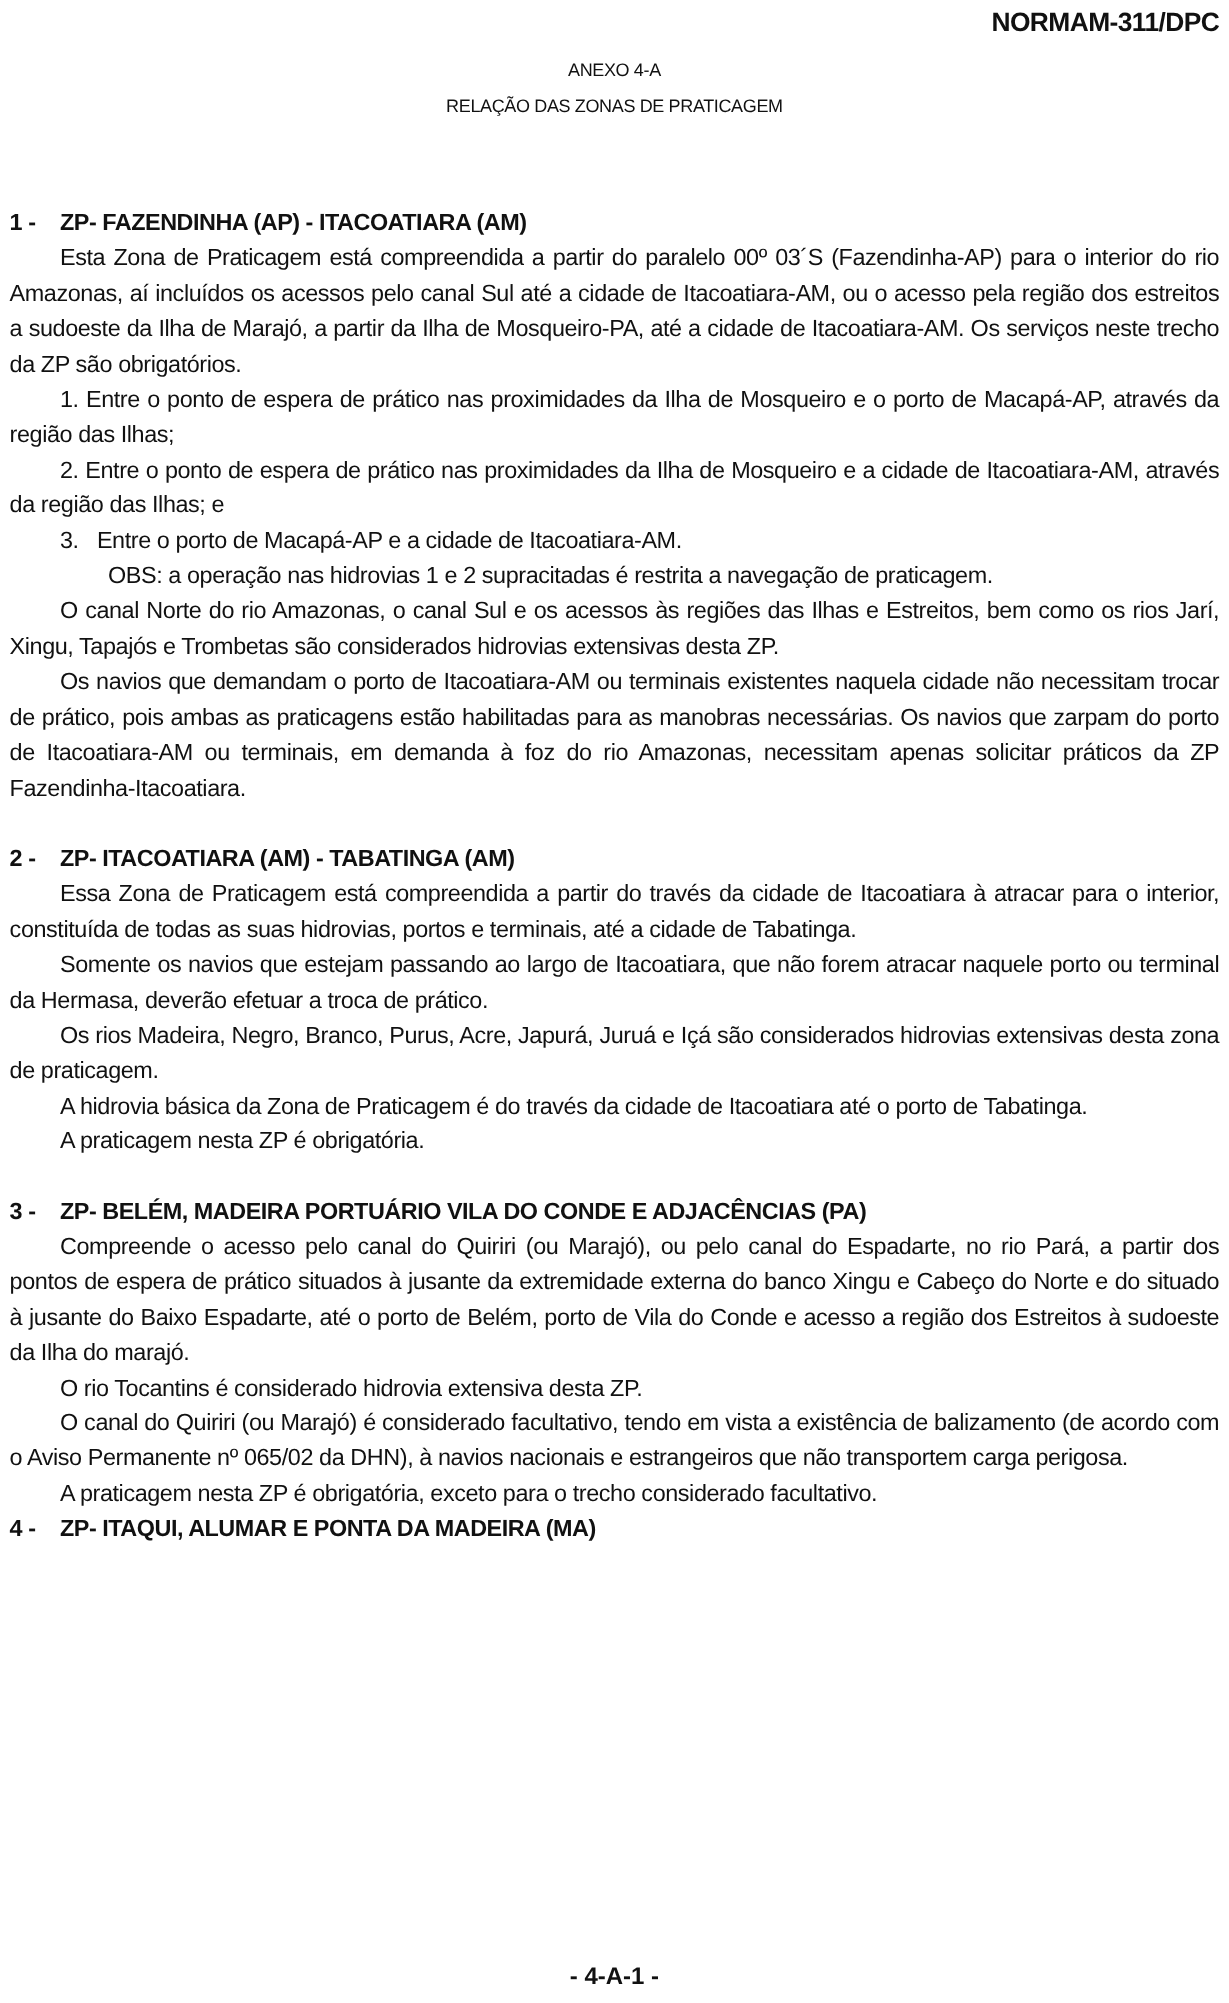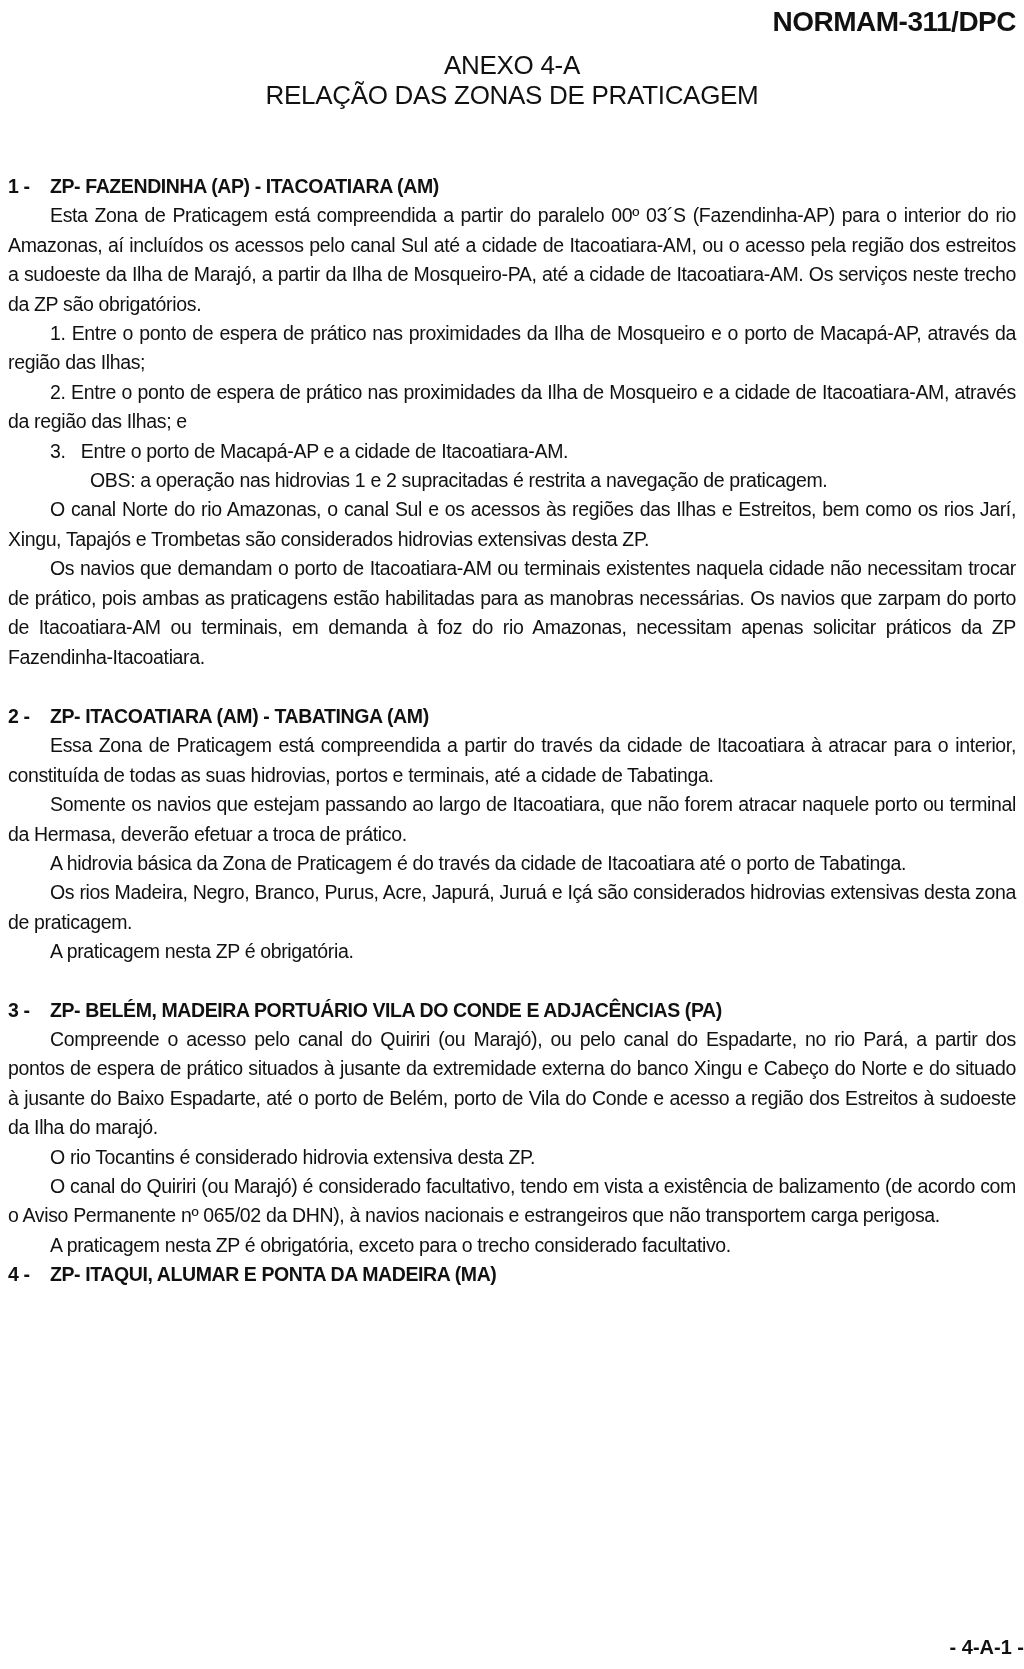--- a/index.html
+++ b/index.html
@@ -4,44 +4,44 @@
 <style>
   html, body { margin: 0; padding: 0; background: #ffffff; }
   body {
     width: 1024px; height: 1669px; position: relative; overflow: hidden;
     color: #111111;
     font-family: "Liberation Sans Narrow", "Liberation Sans", sans-serif;
   }
   .doc-code {
     position: absolute; right: 8px; top: 6px;
     font-family: "Liberation Sans", sans-serif; font-weight: bold;
-    font-size: 28px; letter-spacing: -0.5px;
+    font-size: 22px; letter-spacing: -0.5px;
   }
   .annex-title {
     position: absolute; left: 0; right: 0; text-align: center;
-    font-size: 26px; font-weight: normal; letter-spacing: -0.3px;
+    font-size: 15px; font-weight: normal; letter-spacing: -0.3px;
   }
   .t1 { top: 50px; }
   .t2 { top: 80px; }
   .content {
     position: absolute; left: 8px; width: 1008px; top: 172px;
     font-size: 19.5px; line-height: 29.4px; letter-spacing: -0.35px;
     text-align: justify;
   }
   .section-head {
     font-weight: bold; display: flex; letter-spacing: -0.4px;
   }
   .section-head .num { width: 42px; flex: none; }
   .p { text-indent: 42px; margin: 0; }
   .p.obs { text-indent: 82px; }
   .p.li3 { text-indent: 42px; }
   .gap-lg { height: 30px; }
   .gap-md { height: 29px; }
   .page-number {
-    position: absolute; left: 0; right: 0; top: 1636px; text-align: right;
+    position: absolute; left: 0; right: 0; top: 1636px; text-align: center;
     font-family: "Liberation Sans", sans-serif; font-weight: bold; font-size: 20px;
   }
 </style>
 </head>
 <body>
 
 <div class="doc-code">NORMAM-311/DPC</div>
 <div class="annex-title t1">ANEXO 4-A</div>
 <div class="annex-title t2">RELAÇÃO DAS ZONAS DE PRATICAGEM</div>
 
@@ -60,22 +60,22 @@
   <p class="p">Os navios que demandam o porto de Itacoatiara-AM ou terminais existentes naquela cidade não necessitam trocar de prático, pois ambas as praticagens estão habilitadas para as manobras necessárias. Os navios que zarpam do porto de Itacoatiara-AM ou terminais, em demanda à foz do rio Amazonas, necessitam apenas solicitar práticos da ZP Fazendinha-Itacoatiara.</p>
 
   <div class="gap-lg"></div>
 
   <div class="section-head">
     <span class="num">2 -</span>
     <span>ZP- ITACOATIARA (AM) - TABATINGA (AM)</span>
   </div>
   <p class="p">Essa Zona de Praticagem está compreendida a partir do través da cidade de Itacoatiara à atracar para o interior, constituída de todas as suas hidrovias, portos e terminais, até a cidade de Tabatinga.</p>
   <p class="p">Somente os navios que estejam passando ao largo de Itacoatiara, que não forem atracar naquele porto ou terminal da Hermasa, deverão efetuar a troca de prático.</p>
+  <p class="p">Os rios Madeira, Negro, Branco, Purus, Acre, Japurá, Juruá e Içá são considerados hidrovias extensivas desta zona de praticagem.</p>
   <p class="p">A hidrovia básica da Zona de Praticagem é do través da cidade de Itacoatiara até o porto de Tabatinga.</p>
-  <p class="p">Os rios Madeira, Negro, Branco, Purus, Acre, Japurá, Juruá e Içá são considerados hidrovias extensivas desta zona de praticagem.</p>
   <p class="p">A praticagem nesta ZP é obrigatória.</p>
 
   <div class="gap-md"></div>
 
   <div class="section-head">
     <span class="num">3 -</span>
     <span>ZP- BELÉM, MADEIRA PORTUÁRIO VILA DO CONDE E ADJACÊNCIAS (PA)</span>
   </div>
   <p class="p">Compreende o acesso pelo canal do Quiriri (ou Marajó), ou pelo canal do Espadarte, no rio Pará, a partir dos pontos de espera de prático situados à jusante da extremidade externa do banco Xingu e Cabeço do Norte e do situado à jusante do Baixo Espadarte, até o porto de Belém, porto de Vila do Conde e acesso a região dos Estreitos à sudoeste da Ilha do marajó.</p>
   <p class="p">O rio Tocantins é considerado hidrovia extensiva desta ZP.</p>

